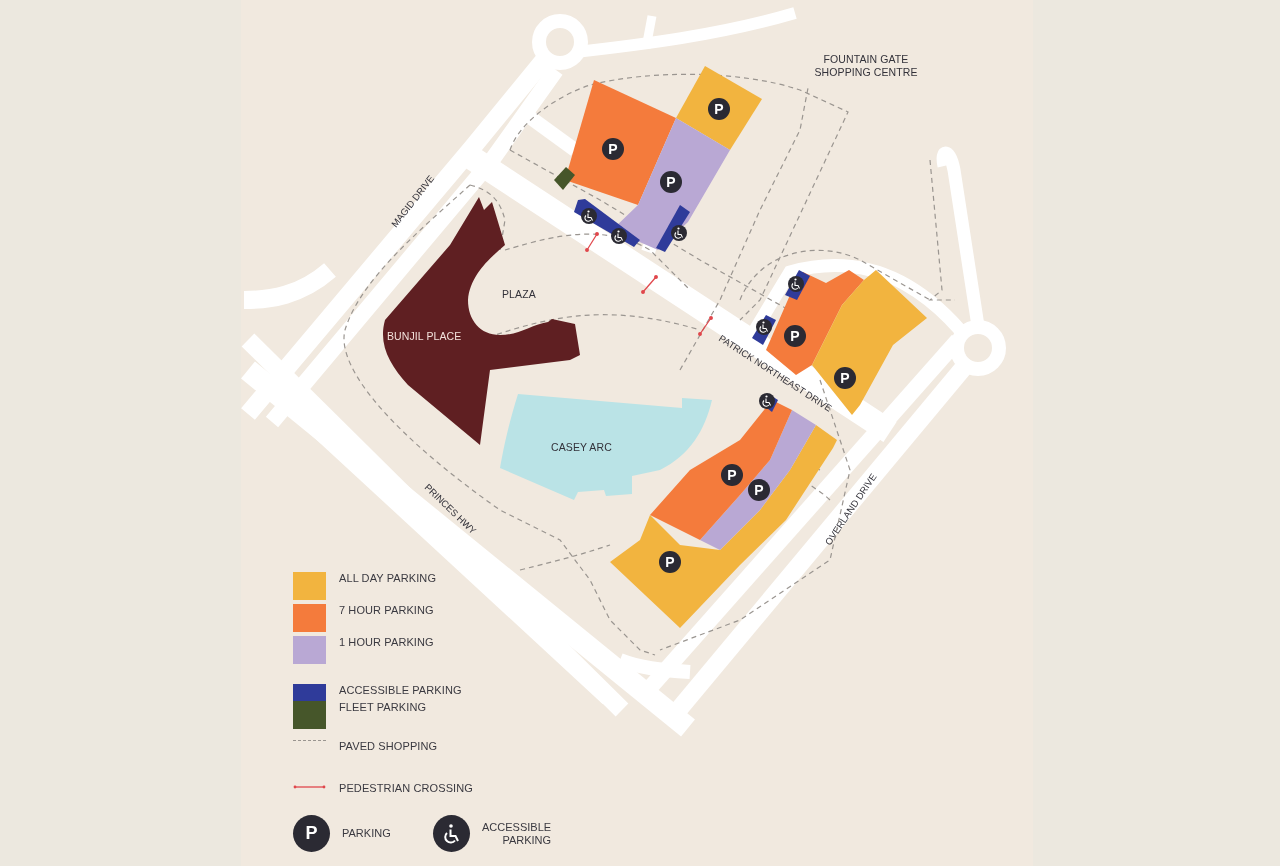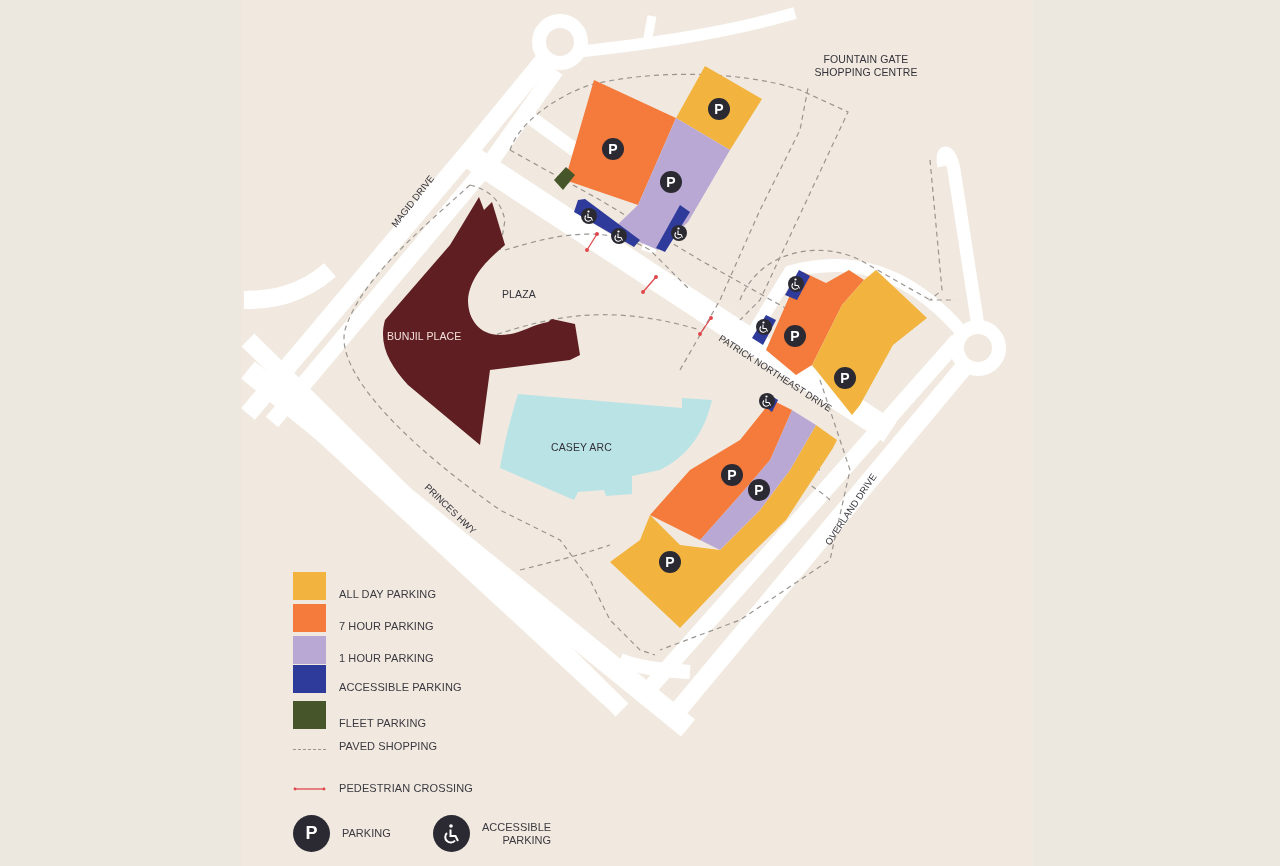--- a/index.html
+++ b/index.html
@@ -10,21 +10,21 @@
     position: relative;
   }
   .panel {
     position: absolute; left: 241px; top: 0; width: 792px; height: 866px;
     background: #f1e9df;
   }
   svg.map { position: absolute; left: 0; top: 0; width: 1280px; height: 866px; }
   .lbl { font-family: "Liberation Sans", sans-serif; font-size: 10.5px; fill: #33323a; letter-spacing: 0.1px; }
   .road-lbl { font-family: "Liberation Sans", sans-serif; font-size: 9.5px; fill: #33323a; }
   .legend { position: absolute; left: 293px; top: 572px; }
-  .legend-row { position: absolute; left: 0; display: flex; align-items: flex-end; white-space: nowrap; }
+  .legend-row { position: absolute; left: 0; display: flex; align-items: flex-start; white-space: nowrap; }
   .swatch { width: 33px; height: 28px; }
   .legend-text { font-size: 11px; color: #3a3940; margin-left: 13px; letter-spacing: 0.1px; }
   .dash-swatch { width: 33px; height: 2px; border-top: 1.5px dashed #9a9590; }
   .cross-swatch { width: 33px; height: 10px; position: relative; }
   .cross-swatch svg { position: absolute; left: 0; top: 0; }
   .icon-key { position: absolute; display: flex; align-items: center; }
   .circle-icon {
     width: 37px; height: 37px; border-radius: 50%; background: #2b2a33;
     color: #fff; display: flex; align-items: center; justify-content: center;
     font-weight: bold; font-size: 18px;
@@ -173,21 +173,21 @@
     <span class="legend-text">ALL DAY PARKING</span>
   </div>
   <div class="legend-row" style="top:32px">
     <div class="swatch" style="background:#f47b3c"></div>
     <span class="legend-text">7 HOUR PARKING</span>
   </div>
   <div class="legend-row" style="top:64px">
     <div class="swatch" style="background:#b9a8d4"></div>
     <span class="legend-text">1 HOUR PARKING</span>
   </div>
-  <div class="legend-row" style="top:93px">
+  <div class="legend-row" style="top:112px">
     <div class="swatch" style="background:#2f3b9a"></div>
     <span class="legend-text">ACCESSIBLE PARKING</span>
   </div>
   <div class="legend-row" style="top:129px">
     <div class="swatch" style="background:#46562a"></div>
     <span class="legend-text">FLEET PARKING</span>
   </div>
   <div class="legend-row" style="top:168px">
     <div class="dash-swatch"></div>
     <span class="legend-text">PAVED SHOPPING</span>

